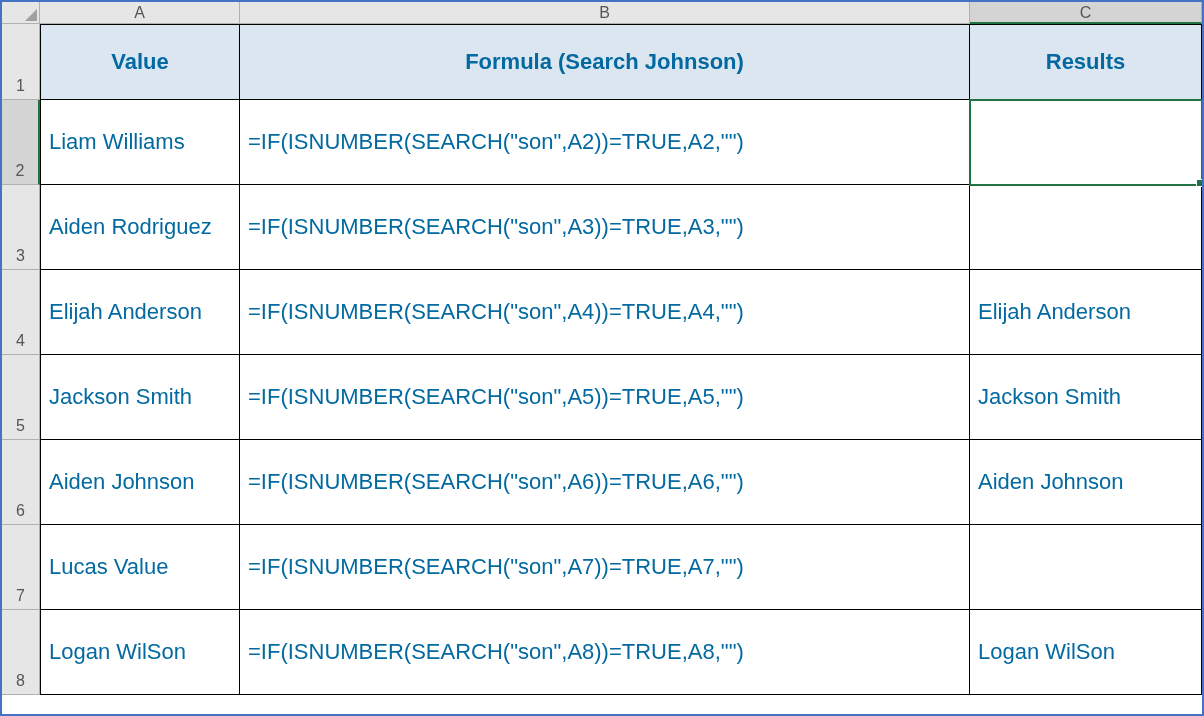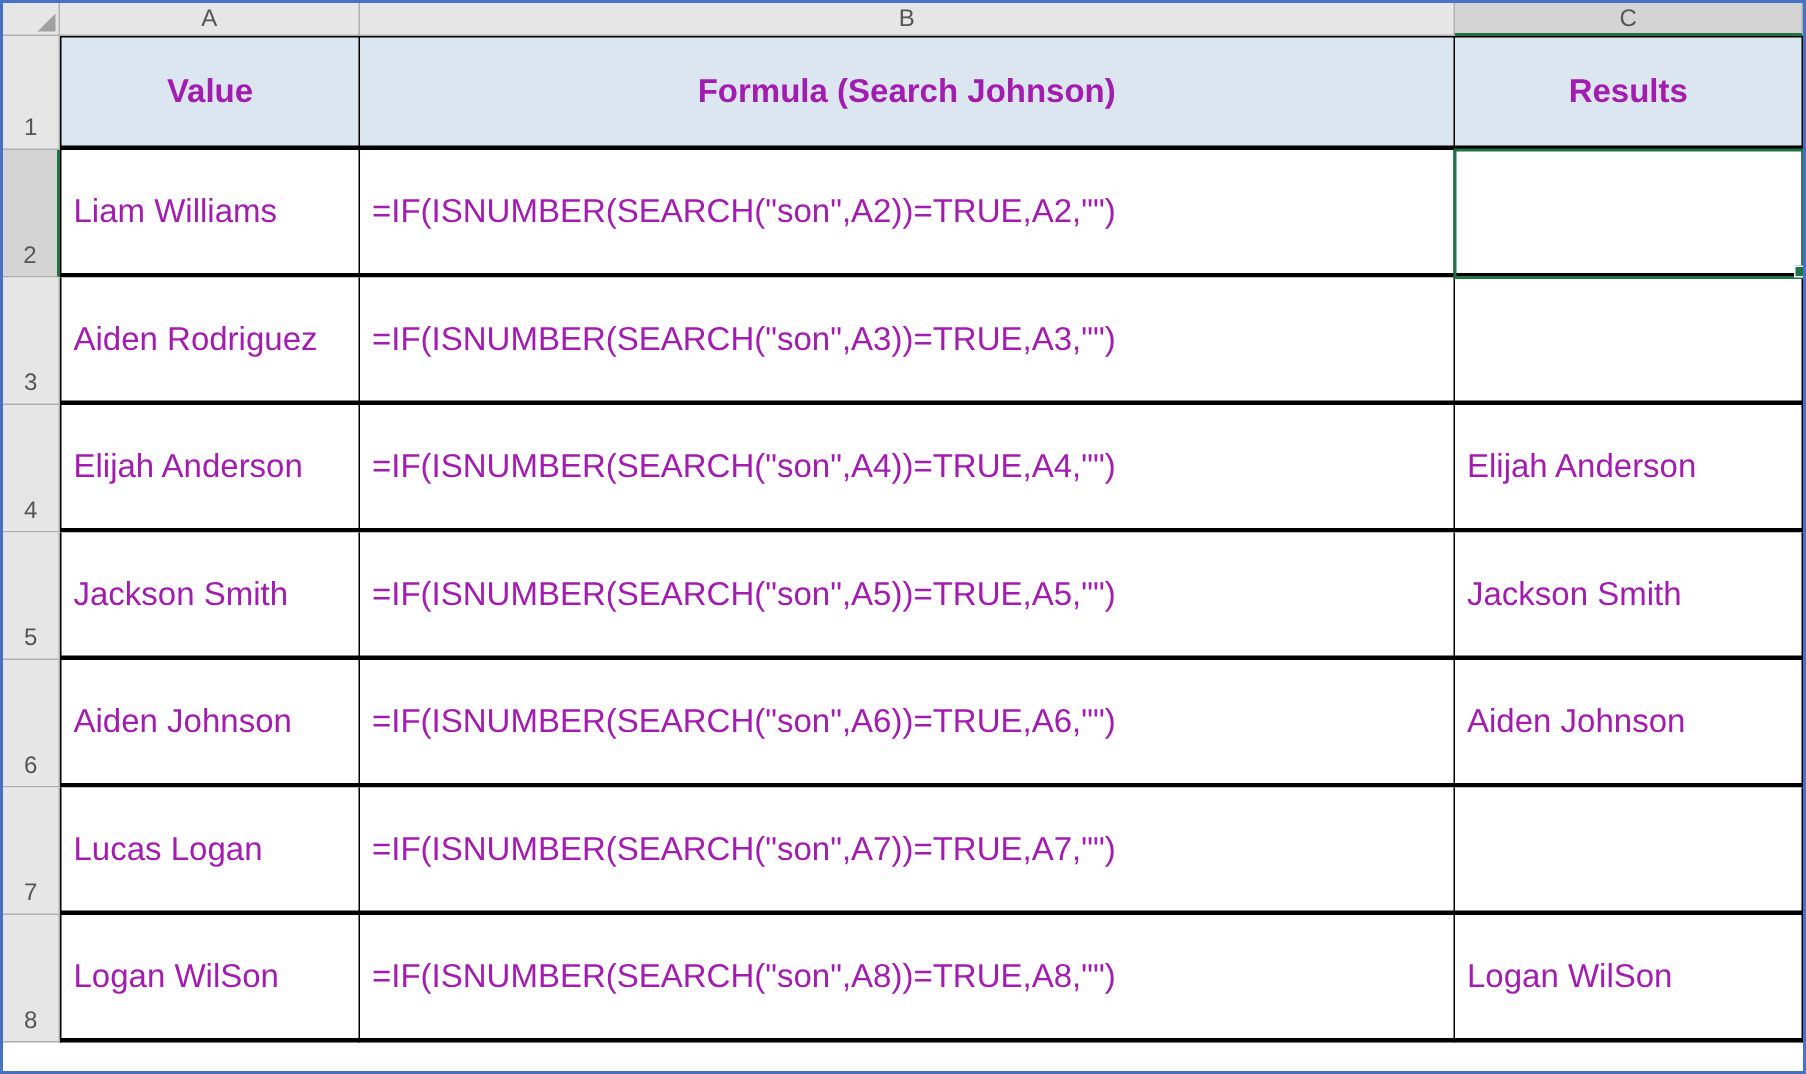--- a/index.html
+++ b/index.html
@@ -63,24 +63,24 @@
       align-items: flex-end;
       justify-content: center;
       padding-bottom: 4px;
     }
     .row-header.selected {
       background: #d4d4d4;
       border-right: 2px solid #217346;
     }
     .cell {
       border-right: 1px solid #000;
-      border-bottom: 3px solid #000000;
+      border-bottom: 1px solid #000000;
       padding: 0 8px;
       font-size: 22px;
-      color: #a21caf;
+      color: #0369a1;
       display: flex;
       align-items: center;
       background: #fff;
     }
     .cell.header-cell {
       background: #dce6f1;
       font-weight: bold;
       justify-content: center;
       text-align: center;
     }
@@ -141,21 +141,21 @@
   <div class="cell first-col">Jackson Smith</div>
   <div class="cell">=IF(ISNUMBER(SEARCH("son",A5))=TRUE,A5,"")</div>
   <div class="cell">Jackson Smith</div>
 
   <div class="row-header">6</div>
   <div class="cell first-col">Aiden Johnson</div>
   <div class="cell">=IF(ISNUMBER(SEARCH("son",A6))=TRUE,A6,"")</div>
   <div class="cell">Aiden Johnson</div>
 
   <div class="row-header">7</div>
-  <div class="cell first-col">Lucas Logan</div>
+  <div class="cell first-col">Lucas Value</div>
   <div class="cell">=IF(ISNUMBER(SEARCH("son",A7))=TRUE,A7,"")</div>
   <div class="cell"></div>
 
   <div class="row-header">8</div>
   <div class="cell first-col">Logan WilSon</div>
   <div class="cell">=IF(ISNUMBER(SEARCH("son",A8))=TRUE,A8,"")</div>
   <div class="cell">Logan WilSon</div>
 </div>
 
 </body></html>

